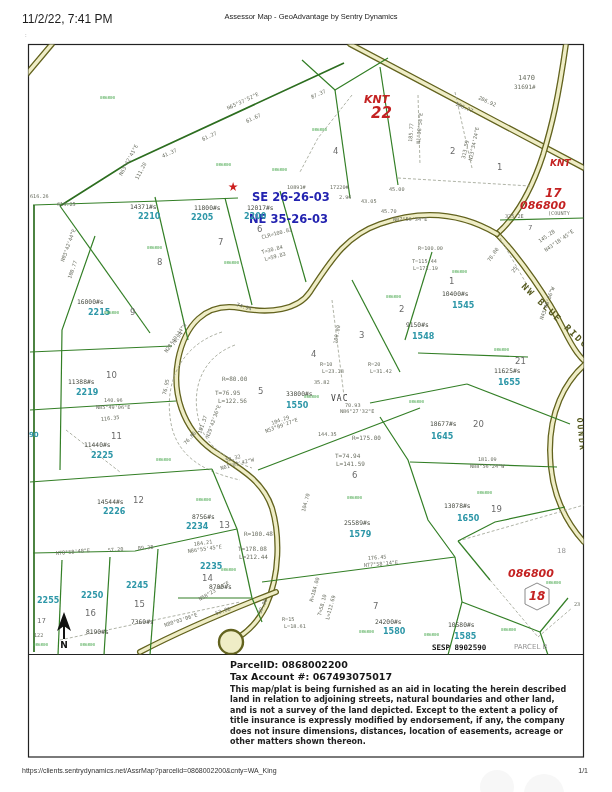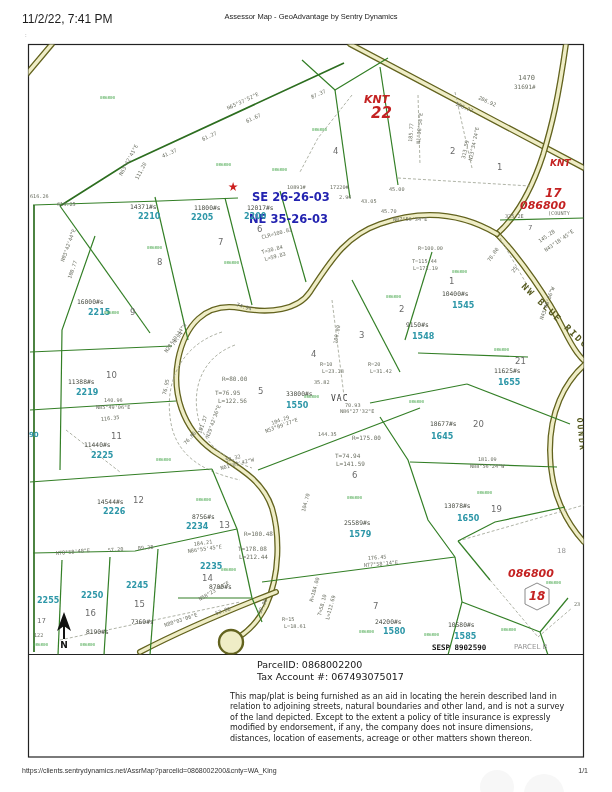--- a/index.html
+++ b/index.html
@@ -21,22 +21,22 @@
   .c-gray{fill:#949494;font-size:7px;font-family:"DejaVu Sans",sans-serif;}
   .c-vac{fill:#3c3c3c;font-size:8px;letter-spacing:1px;}
   .c-north{fill:#111;font-weight:bold;font-size:9px;font-family:"DejaVu Sans",sans-serif;}
   .c-star{fill:#cc1f1f;font-size:17px;}
   .gline{stroke:#337f26;stroke-width:1.2;fill:none;}
   .gline2{stroke:#2d6e20;stroke-width:1.7;fill:none;}
   .dline{stroke:#9aa08f;stroke-width:0.8;fill:none;stroke-dasharray:3,2;}
   .road-under{stroke:#63631f;stroke-width:6;fill:none;stroke-linecap:round;}
   .road-over{stroke:#efedc6;stroke-width:3.4;fill:none;stroke-linecap:round;}
   .panel{position:absolute;left:230px;top:659px;width:342px;font-family:"DejaVu Sans",sans-serif;}
-  .panel .b{font-size:9.5px;font-weight:normal;color:#161616;line-height:12px;margin-left:27px;}
-  .panel .para{font-size:8px;color:#222;line-height:10.4px;margin-top:9px;}
+  .panel .b{font-size:9.5px;font-weight:bold;color:#161616;line-height:12px;}
+  .panel .para{font-size:8px;color:#222;line-height:10.4px;margin-top:2px;font-weight:bold;}
   .ftr-url{position:absolute;left:22px;top:767px;font-size:7px;color:#333;}
   .ftr-page{position:absolute;right:24px;top:767px;font-size:7px;color:#333;}
   .wm{position:absolute;border-radius:50%;background:#f4f4f4;opacity:.7;}
 </style>
 </head>
 <body>
 
 <div class="hdr-date">11/2/22, 7:41 PM</div>
 <div class="hdr-title">Assessor Map - GeoAdvantage by Sentry Dynamics</div>
 <div class="tick-mark">:</div>

